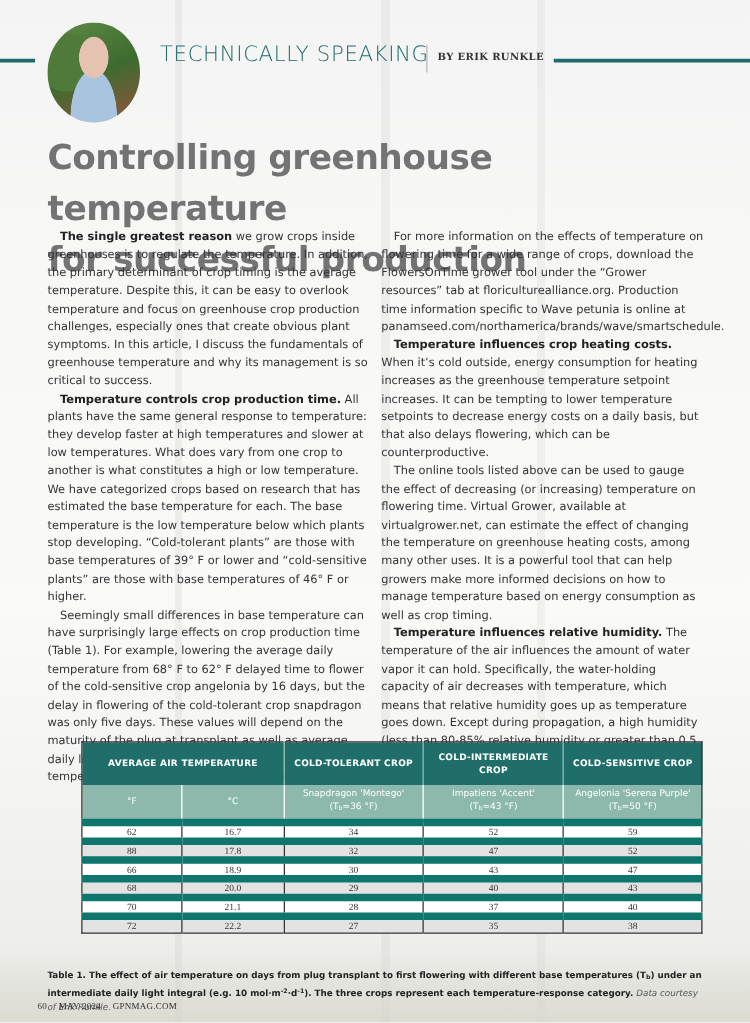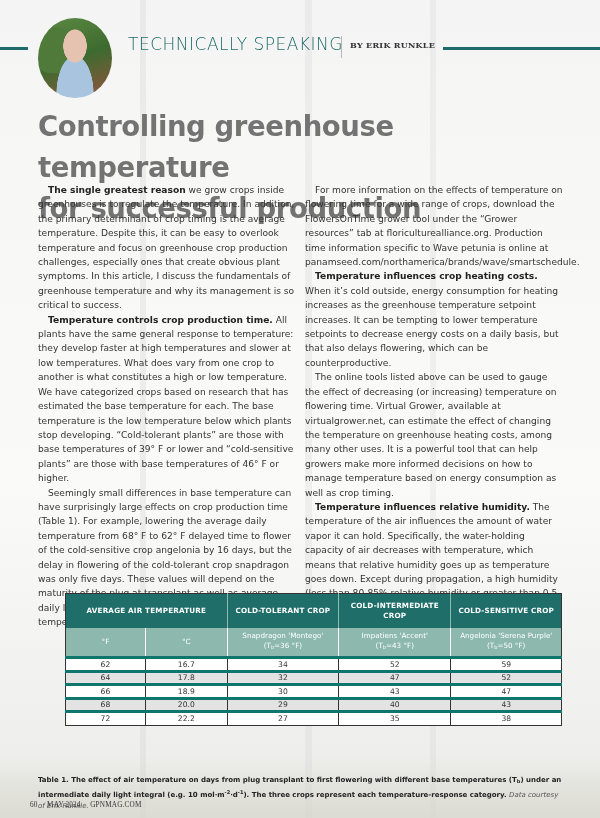--- a/index.html
+++ b/index.html
@@ -68,21 +68,21 @@
     height: 34px; padding: 2px 4px; letter-spacing: 0.2px;
     border-left: 1px solid #8fb9b3;
   }
   .th-main th:first-child { border-left: none; }
   .th-sub th {
     background: #8db8ae; color: #fff; font-weight: normal; font-size: 7.2px; line-height: 10px;
     height: 30px; padding: 2px 4px; border-left: 1px solid #ffffff;
   }
   .th-sub th:first-child { border-left: none; }
   tbody td {
-    height: 13.5px; font-size: 7.6px; color: #333; border-left: 1px solid #333; border-top: 3px solid #0f766e;
+    height: 13.5px; font-size: 7.6px; color: #333; border-left: 1px solid #333; border-top: 6px solid #0f766e; font-family: Liberation Serif, serif;
   }
   tbody td:first-child { border-left: none; }
   tbody tr:nth-child(even) td { background: #e3e3e3; }
   tbody tr:nth-child(odd) td { background: #ffffff; }
   table { border: 1px solid #333; }
   sub { font-size: 5px; vertical-align: -1px; }
   sup { font-size: 5px; vertical-align: 3px; }
 
   .caption {
     position: absolute; left: 38px; top: 775px; width: 524px;
@@ -155,41 +155,48 @@
     </thead>
     <tbody id="table-body">
         <tr>
           <td>62</td>
           <td>16.7</td>
           <td>34</td>
           <td>52</td>
           <td>59</td>
         </tr>
         <tr>
-          <td>64</td>
+          <td>88</td>
           <td>17.8</td>
           <td>32</td>
           <td>47</td>
           <td>52</td>
         </tr>
         <tr>
           <td>66</td>
           <td>18.9</td>
           <td>30</td>
           <td>43</td>
           <td>47</td>
         </tr>
         <tr>
           <td>68</td>
           <td>20.0</td>
           <td>29</td>
           <td>40</td>
           <td>43</td>
         </tr>
         <tr>
+          <td>70</td>
+          <td>21.1</td>
+          <td>28</td>
+          <td>37</td>
+          <td>40</td>
+        </tr>
+        <tr>
           <td>72</td>
           <td>22.2</td>
           <td>27</td>
           <td>35</td>
           <td>38</td>
         </tr>
       </tbody>
   </table>
 </div>
 

